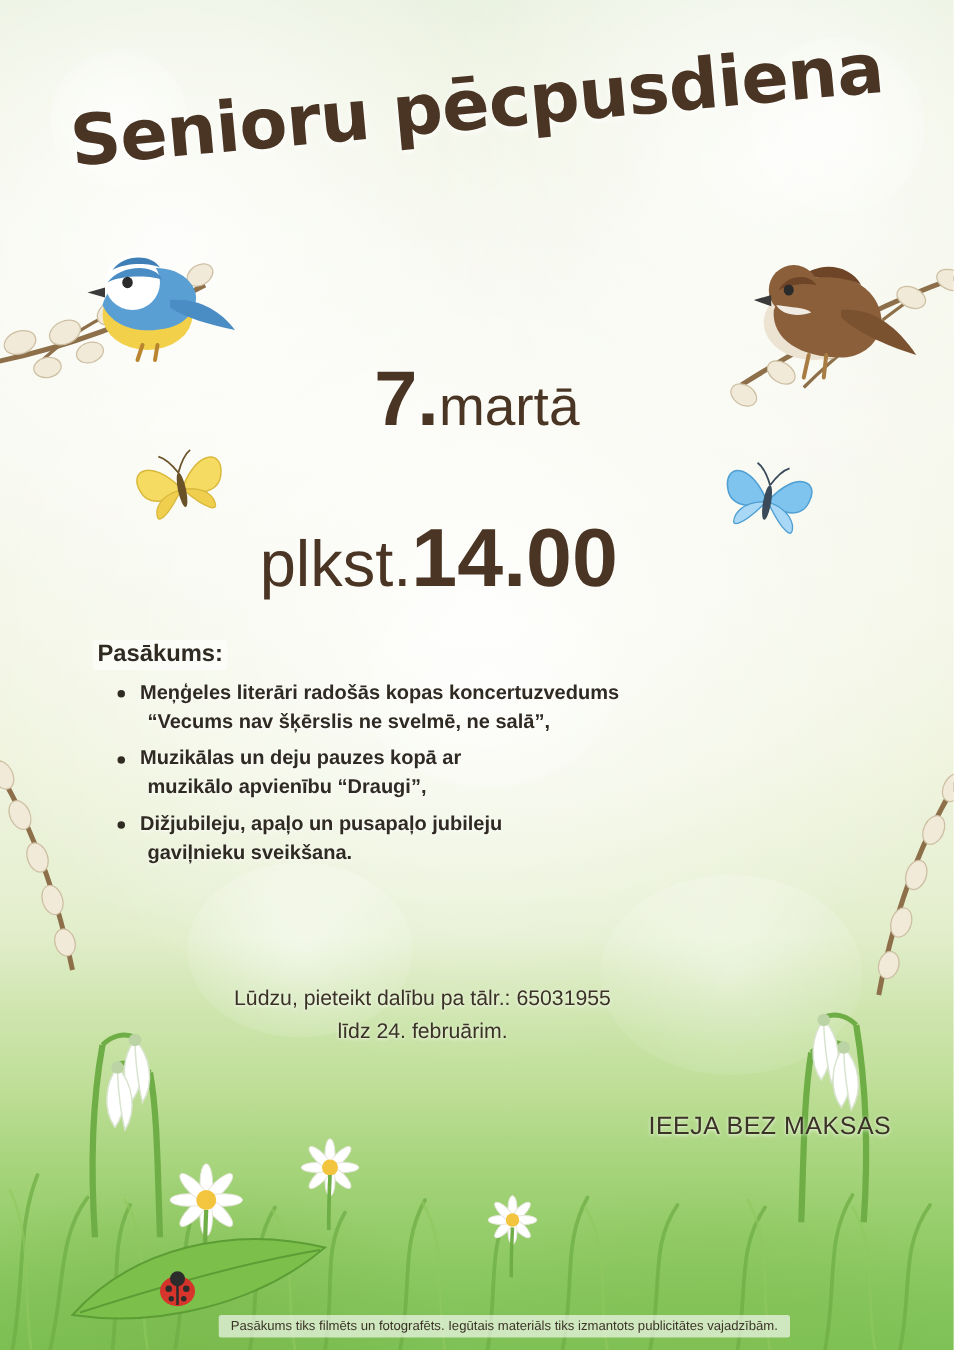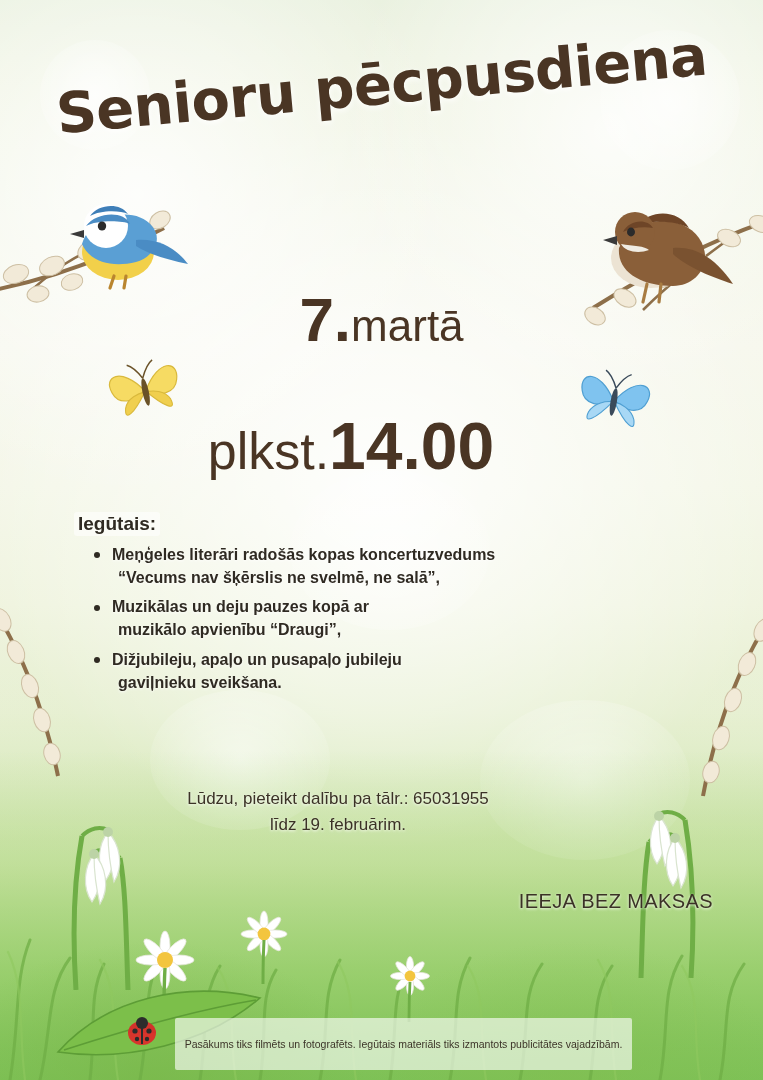--- a/index.html
+++ b/index.html
@@ -110,21 +110,21 @@
     text-shadow: 0 1px 3px rgba(255,255,255,0.9);
   }
   .footer {
     position: absolute; bottom: 10px; left: 0; width: 763px;
     text-align: center;
   }
   .footer span {
     display: inline-block;
     font-size: 10.5px; color: #3c3428;
     background: rgba(255,255,255,0.62);
-    padding: 20px 10px; border-radius: 2px; margin-left: 44px;
+    padding: 3px 10px; border-radius: 2px; margin-left: 44px;
   }
 
   
   .art { position: absolute; pointer-events: none; }
 </style>
 </head>
 <body>
 
 <div id="poster">
 
@@ -357,21 +357,21 @@
 
 
   <div class="date-line">
     <span class="big">7.</span><span>martā</span>
   </div>
 
   <div class="time-line">
     <span>plkst.</span><span class="big">14.00</span>
   </div>
 
-  <div class="prog-head">Iegūtais:</div>
+  <div class="prog-head">Pasākums:</div>
 
   <ul class="prog-list">
     <li>
       <span class="bullet"></span>
       <span>Meņģeles literāri radošās kopas koncertuzvedums</span>
       <span class="l2">“Vecums nav šķērslis ne svelmē, ne salā”,</span>
     </li>
     <li>
       <span class="bullet"></span>
       <span>Muzikālas un deju pauzes kopā ar</span>
@@ -379,21 +379,21 @@
     </li>
     <li>
       <span class="bullet"></span>
       <span>Dižjubileju, apaļo un pusapaļo jubileju</span>
       <span class="l2">gaviļnieku sveikšana.</span>
     </li>
   </ul>
 
   <div class="contact">
     <div>Lūdzu, pieteikt dalību pa tālr.: 65031955</div>
-    <div>līdz 19. februārim.</div>
+    <div>līdz 24. februārim.</div>
   </div>
 
   <div class="free">IEEJA BEZ MAKSAS</div>
 
   <div class="footer">
     <span>Pasākums tiks filmēts un fotografēts. Iegūtais materiāls tiks izmantots publicitātes vajadzībām.</span>
   </div>
 
 </div>
 

